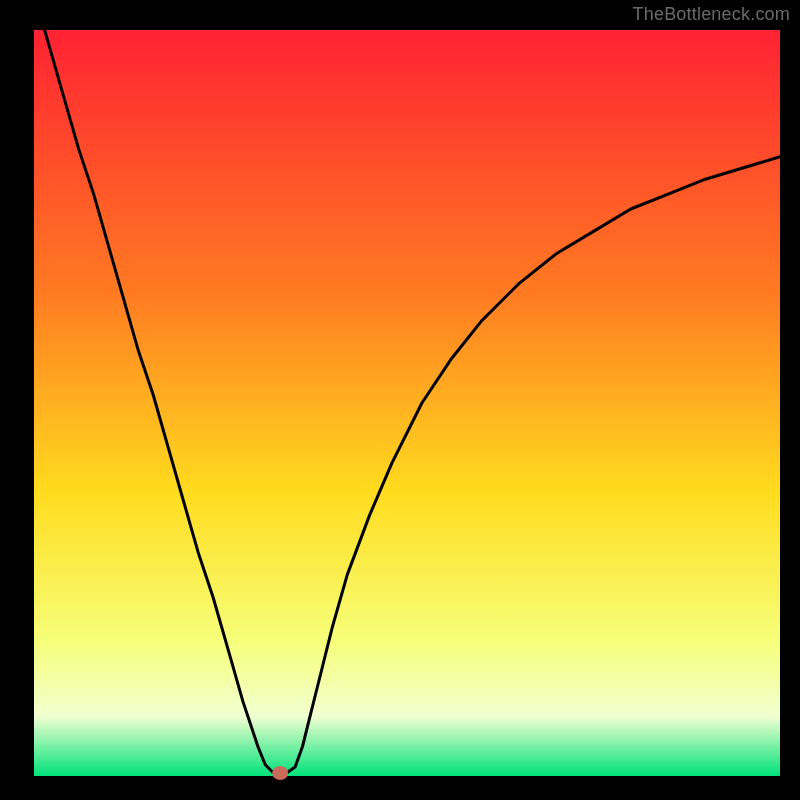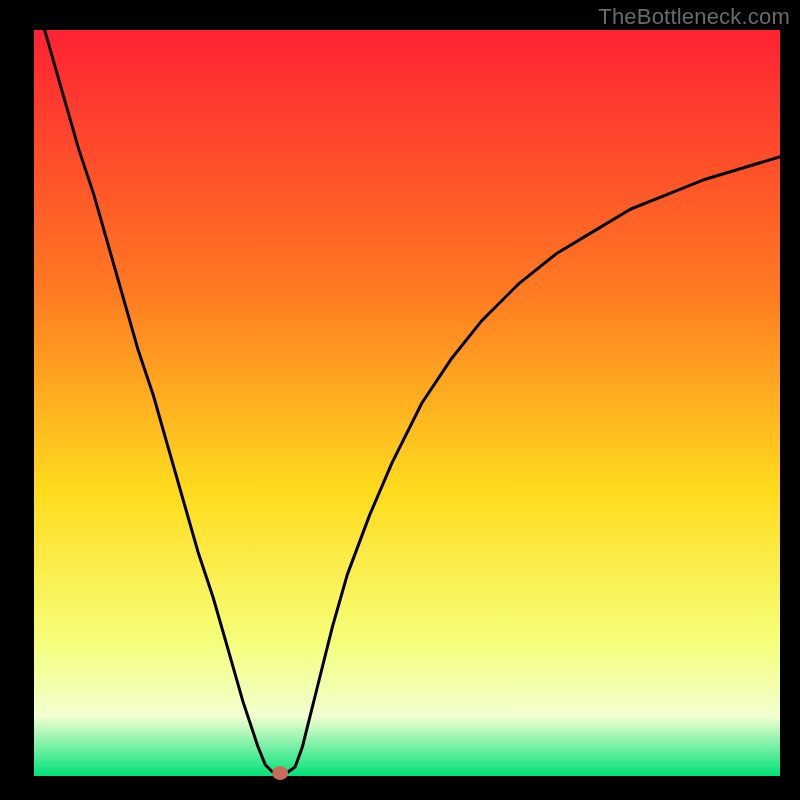--- a/index.html
+++ b/index.html
@@ -15,21 +15,21 @@
     position: relative;
     width: 800px;
     height: 800px;
     background: #000;
   }
   .attribution {
     position: absolute;
     top: 4px;
     right: 10px;
     color: #6a6a6a;
-    font-size: 22px;
+    font-size: 18px;
     font-weight: 500;
     letter-spacing: 0.2px;
     z-index: 10;
   }
   svg {
     position: absolute;
     top: 0;
     left: 0;
   }
 </style>

